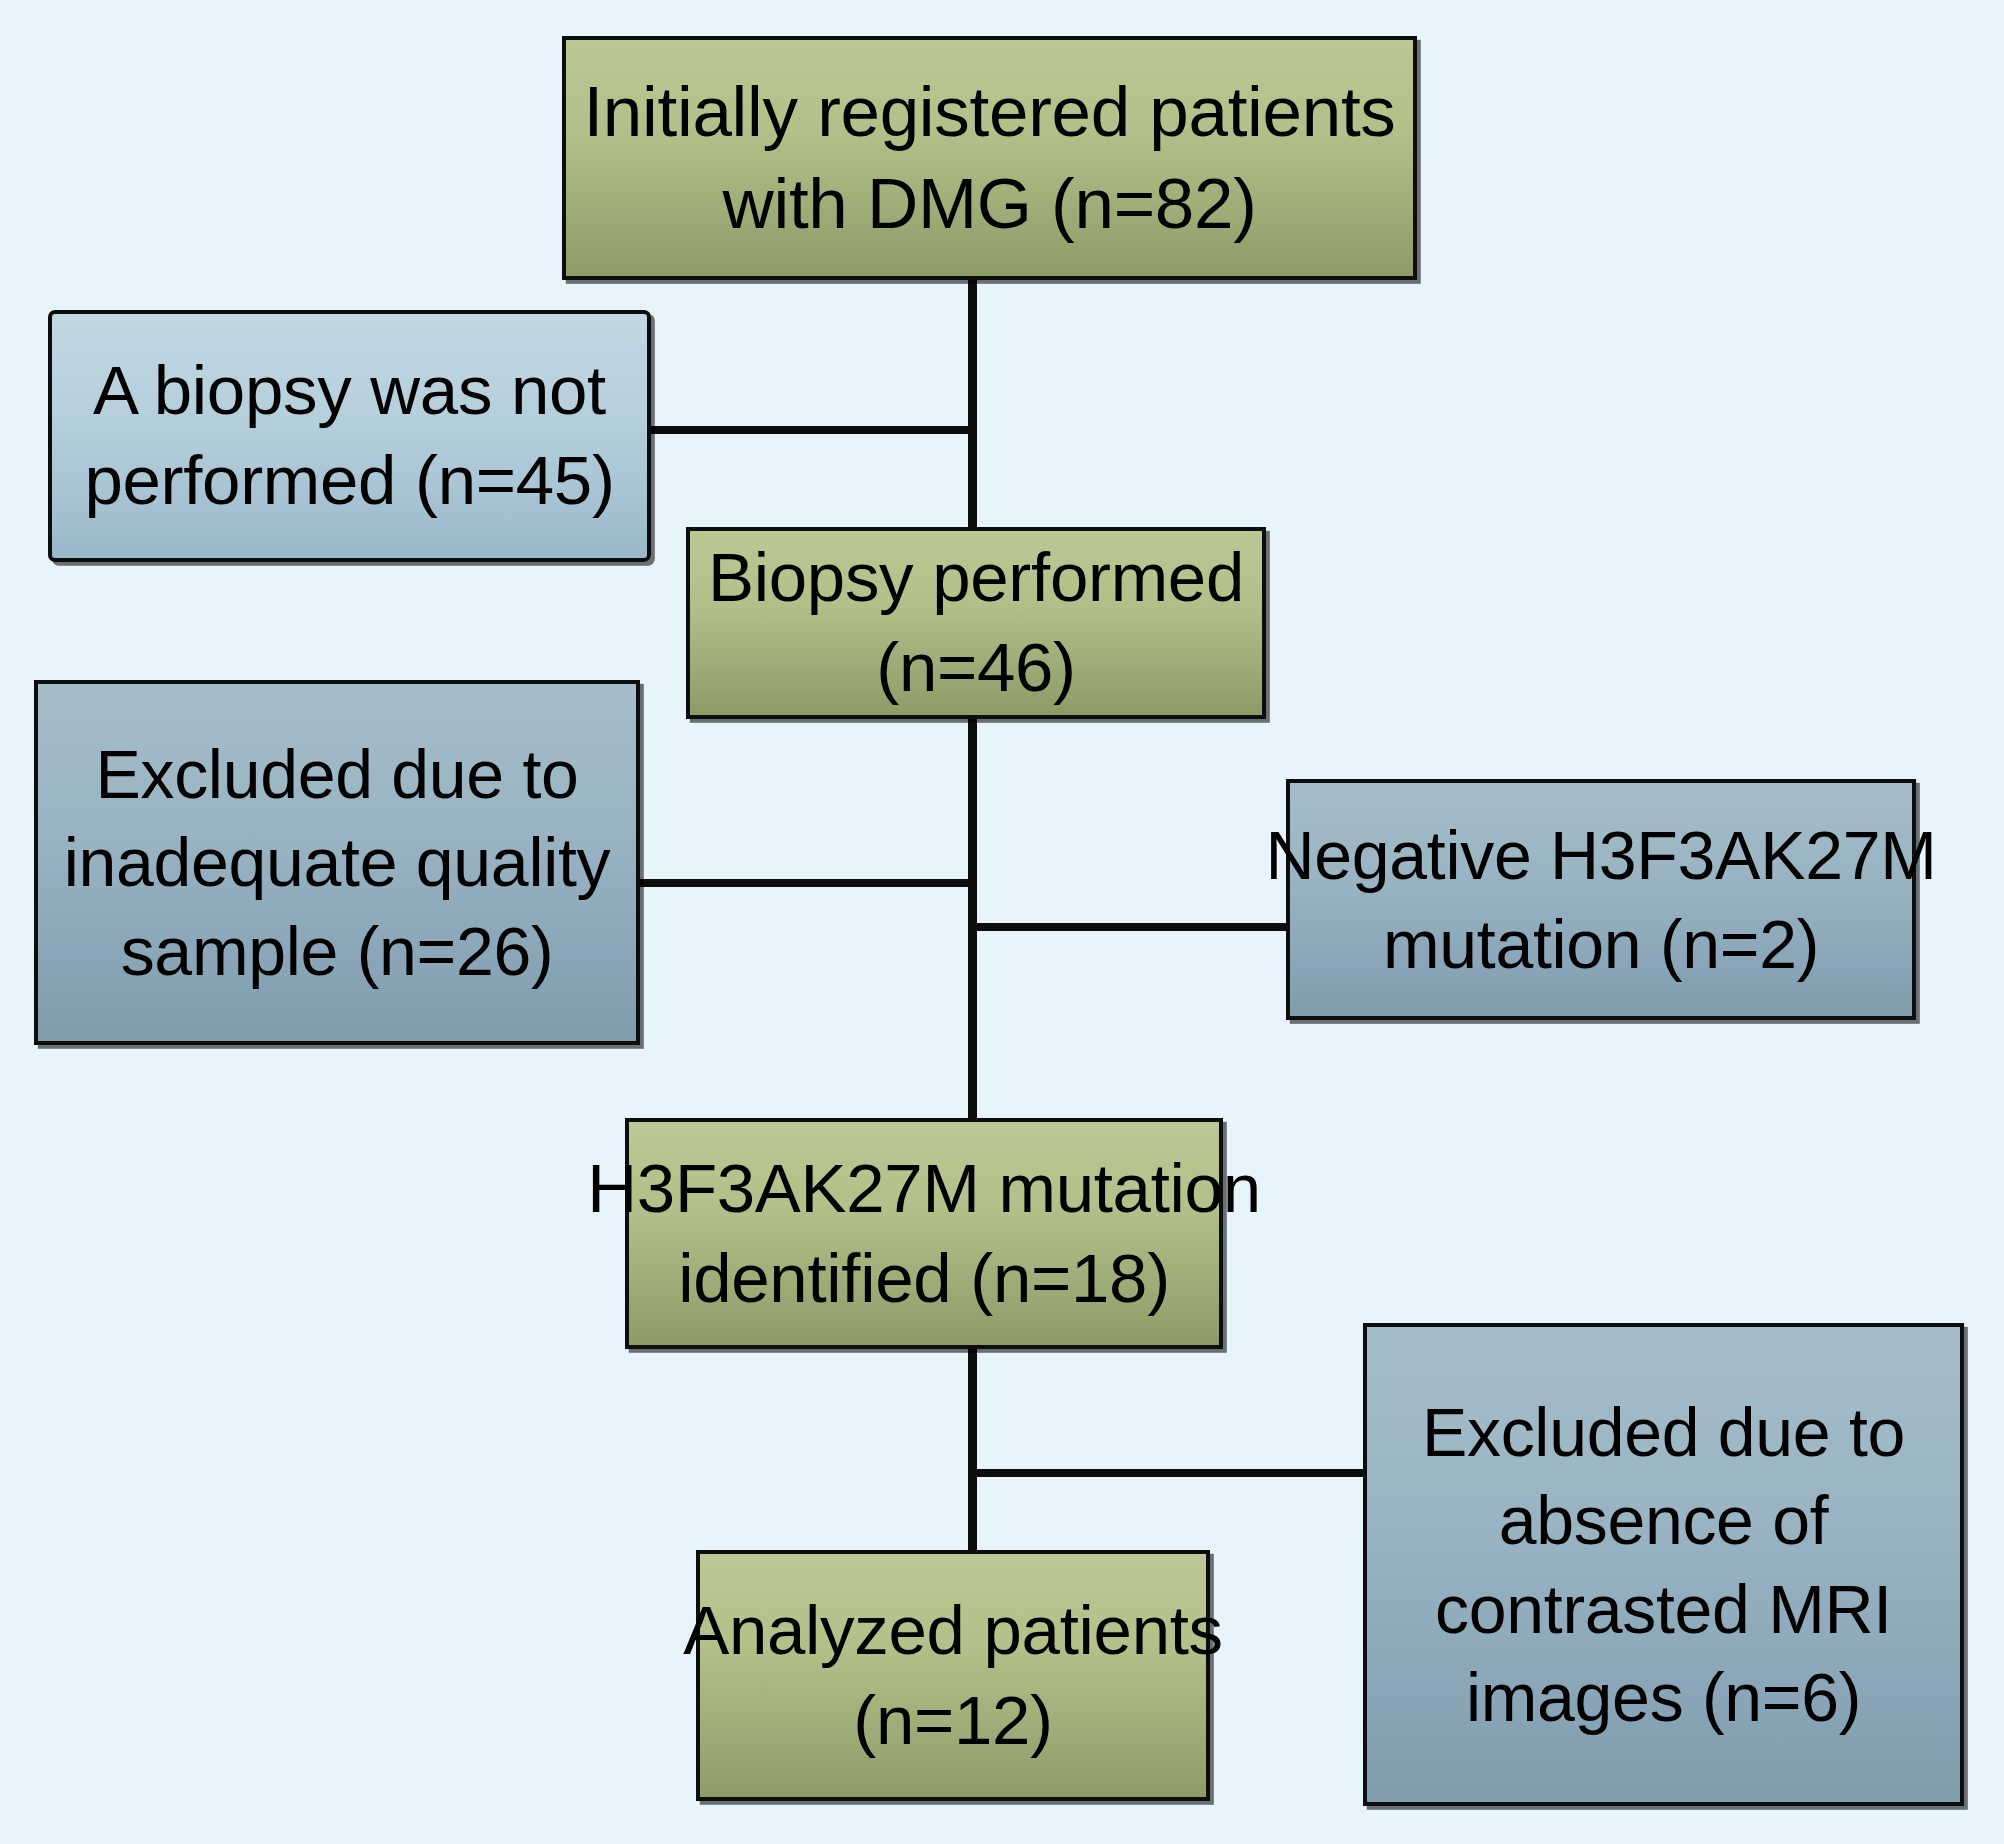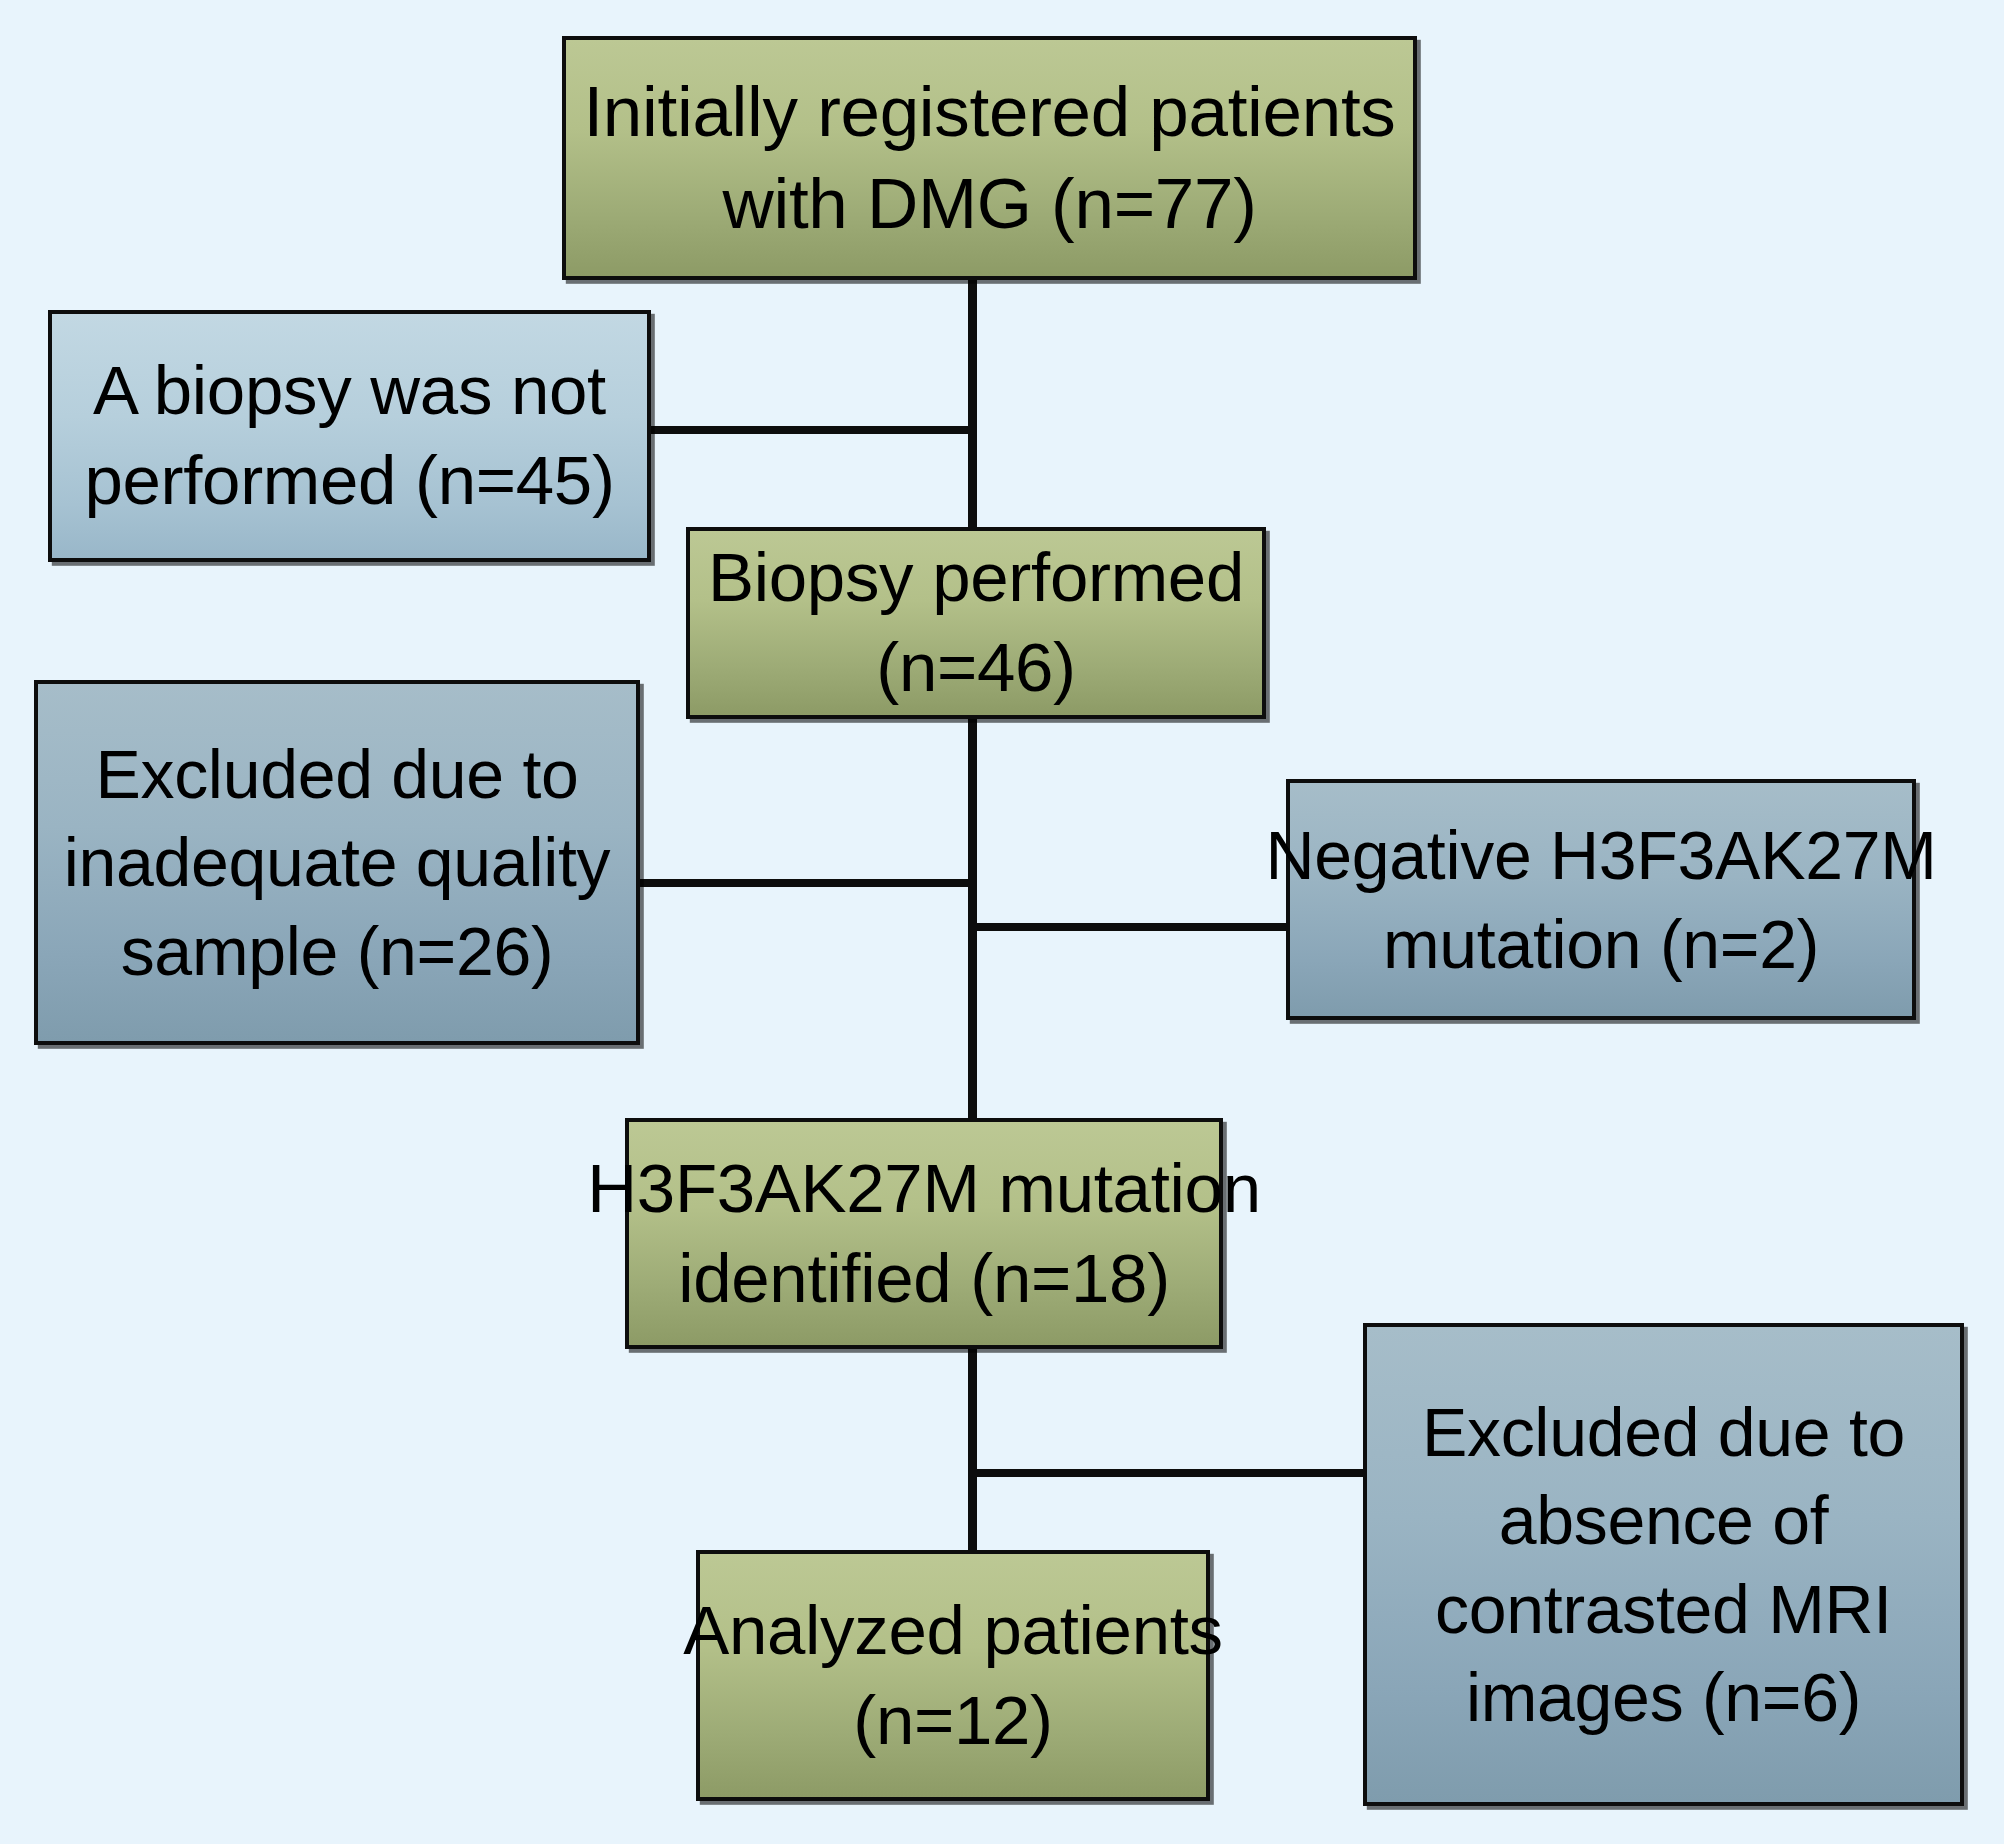--- a/index.html
+++ b/index.html
@@ -66,24 +66,24 @@
   <div class="conn" style="left:646px; top:426px; width:327px; height:8px;"></div>
 
   <div class="conn" style="left:635px; top:879px; width:339px; height:8px;"></div>
 
   <div class="conn" style="left:973px; top:923px; width:322px; height:8px;"></div>
 
   <div class="conn" style="left:973px; top:1469px; width:397px; height:8px;"></div>
 
   <div class="node green" style="left:562px; top:36px; width:855px; height:244px; font-size:71px;">
     <span class="line">Initially registered patients</span>
-    <span class="line">with DMG (n=77)</span>
+    <span class="line">with DMG (n=82)</span>
   </div>
 
-  <div class="node blue-light" style="left:48px; top:310px; width:603px; height:252px; font-size:69px;">
+  <div class="node blue-light" style="left:48px; top:310px; width:603px; height:252px; font-size:69px;border-radius:7px;">
     <span class="line">A biopsy was not</span>
     <span class="line">performed (n=45)</span>
   </div>
 
   <div class="node green" style="left:686px; top:527px; width:580px; height:192px; font-size:69px;">
     <span class="line">Biopsy performed</span>
     <span class="line">(n=46)</span>
   </div>
 
   <div class="node blue-dark" style="left:34px; top:680px; width:606px; height:365px; font-size:68px;">

